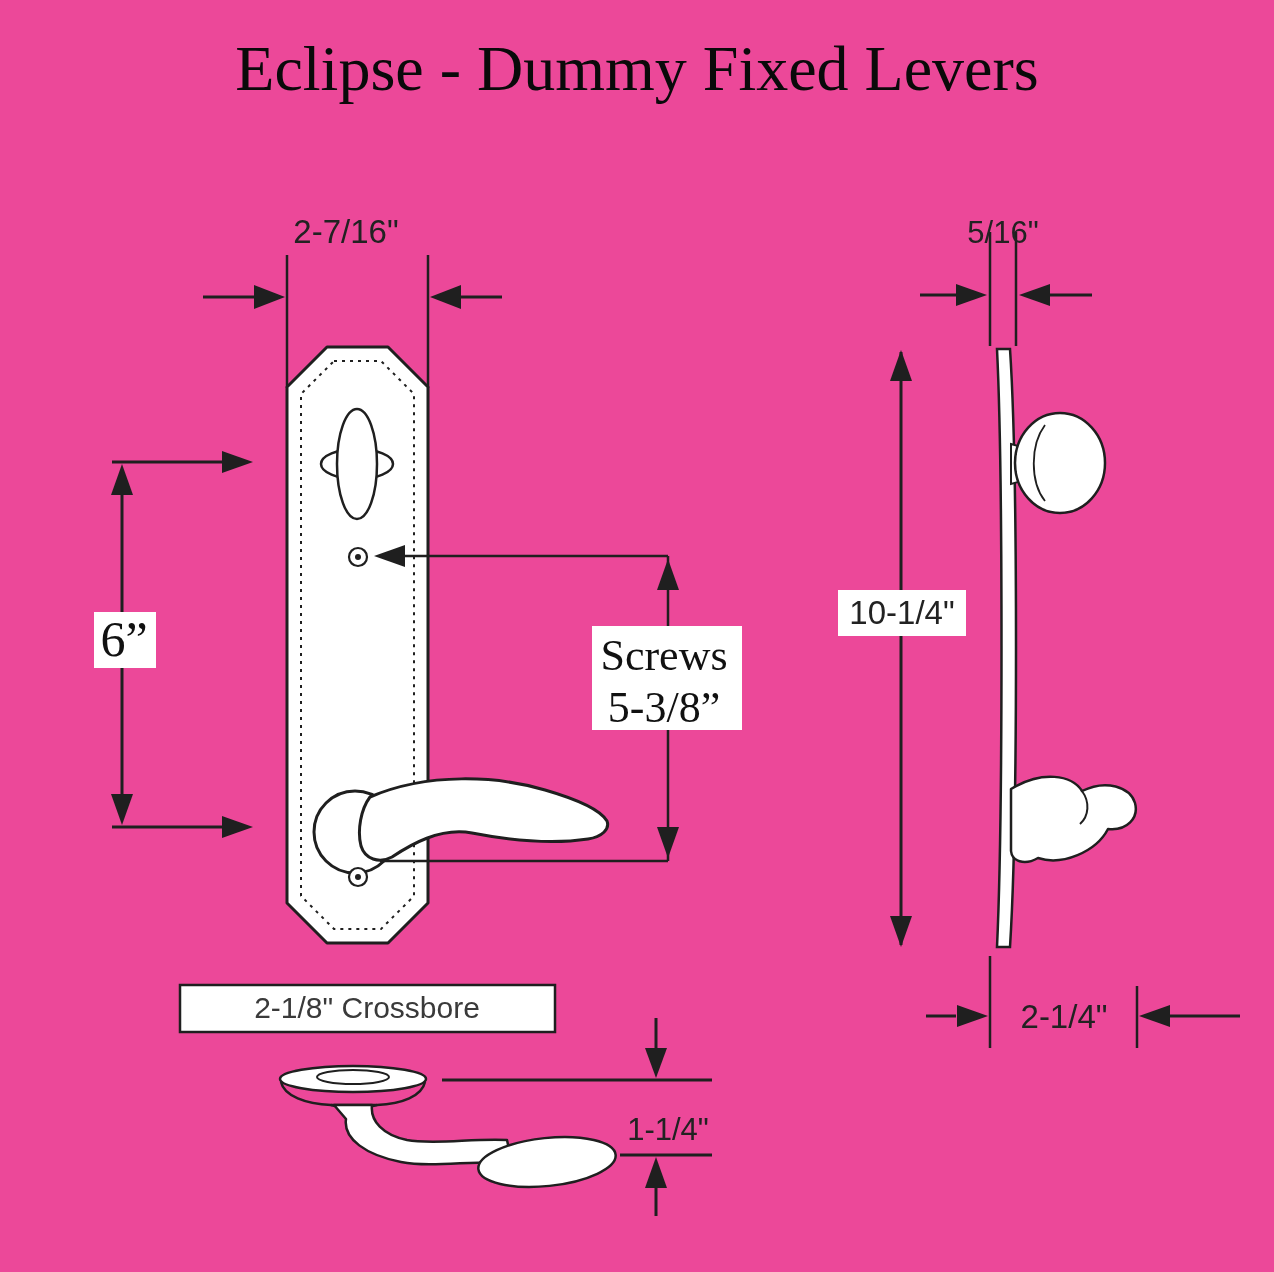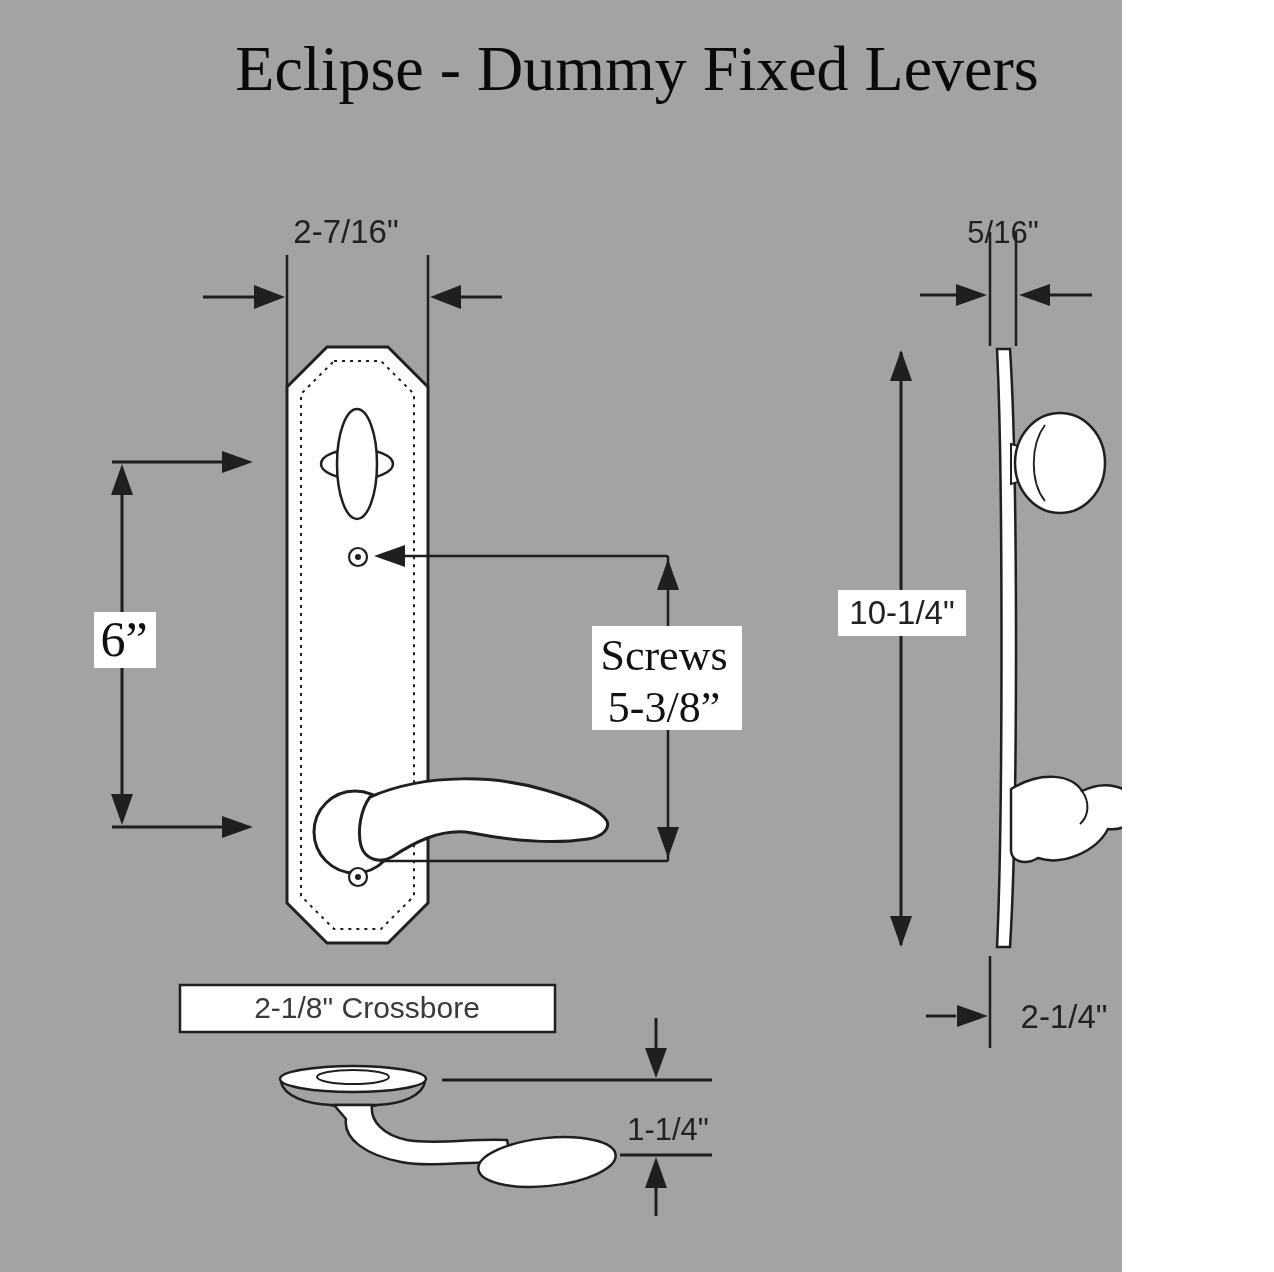--- a/index.html
+++ b/index.html
@@ -1,19 +1,19 @@
 <!DOCTYPE html>
 <html><head>
 <meta charset="utf-8">
 <style>
   html,body{margin:0;padding:0;background:#fff;}
   .page{
     position:relative;
-    width:1122px;height:1272px;
-    background:#a3a3a3;
+    width:1274px;height:1272px;
+    background:#ec4899;
     font-family:"Liberation Sans", sans-serif;
     overflow:hidden;
     text-align:center;
   }
   svg{display:block;}
   .title-text{
     font-family:"Liberation Serif", serif;
     font-size:64px;
     fill:#0a0a0a;
   }

